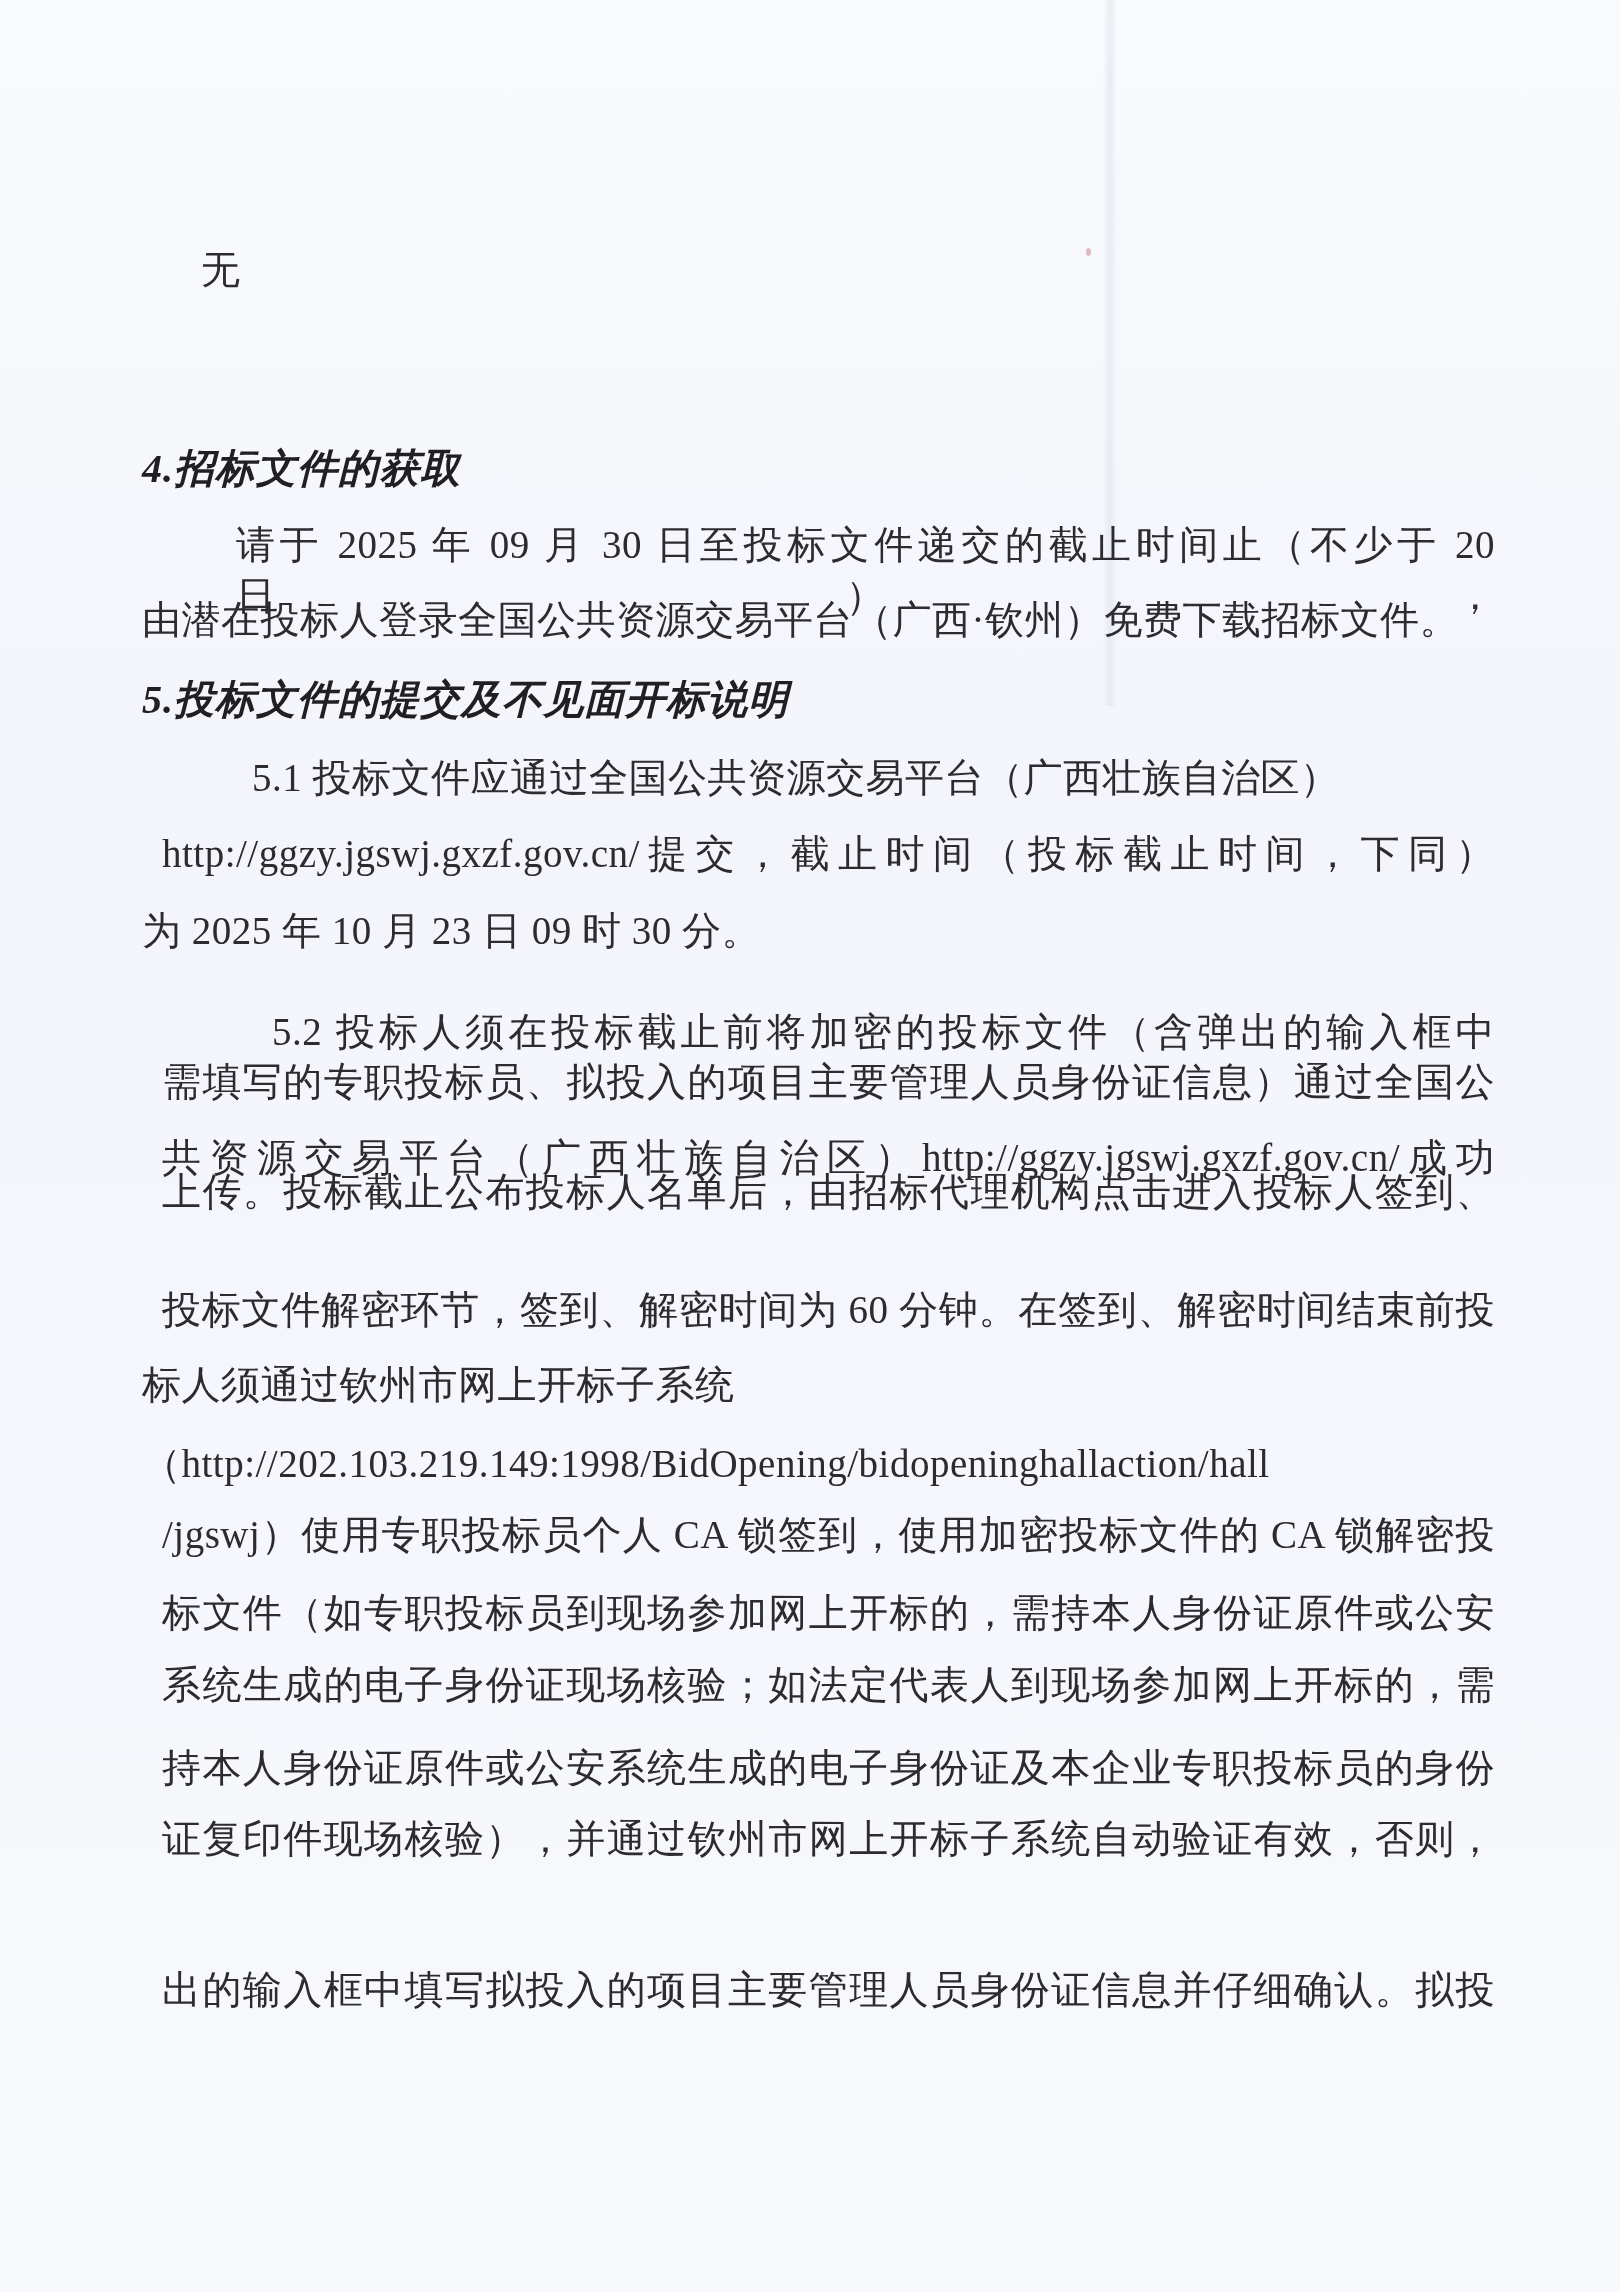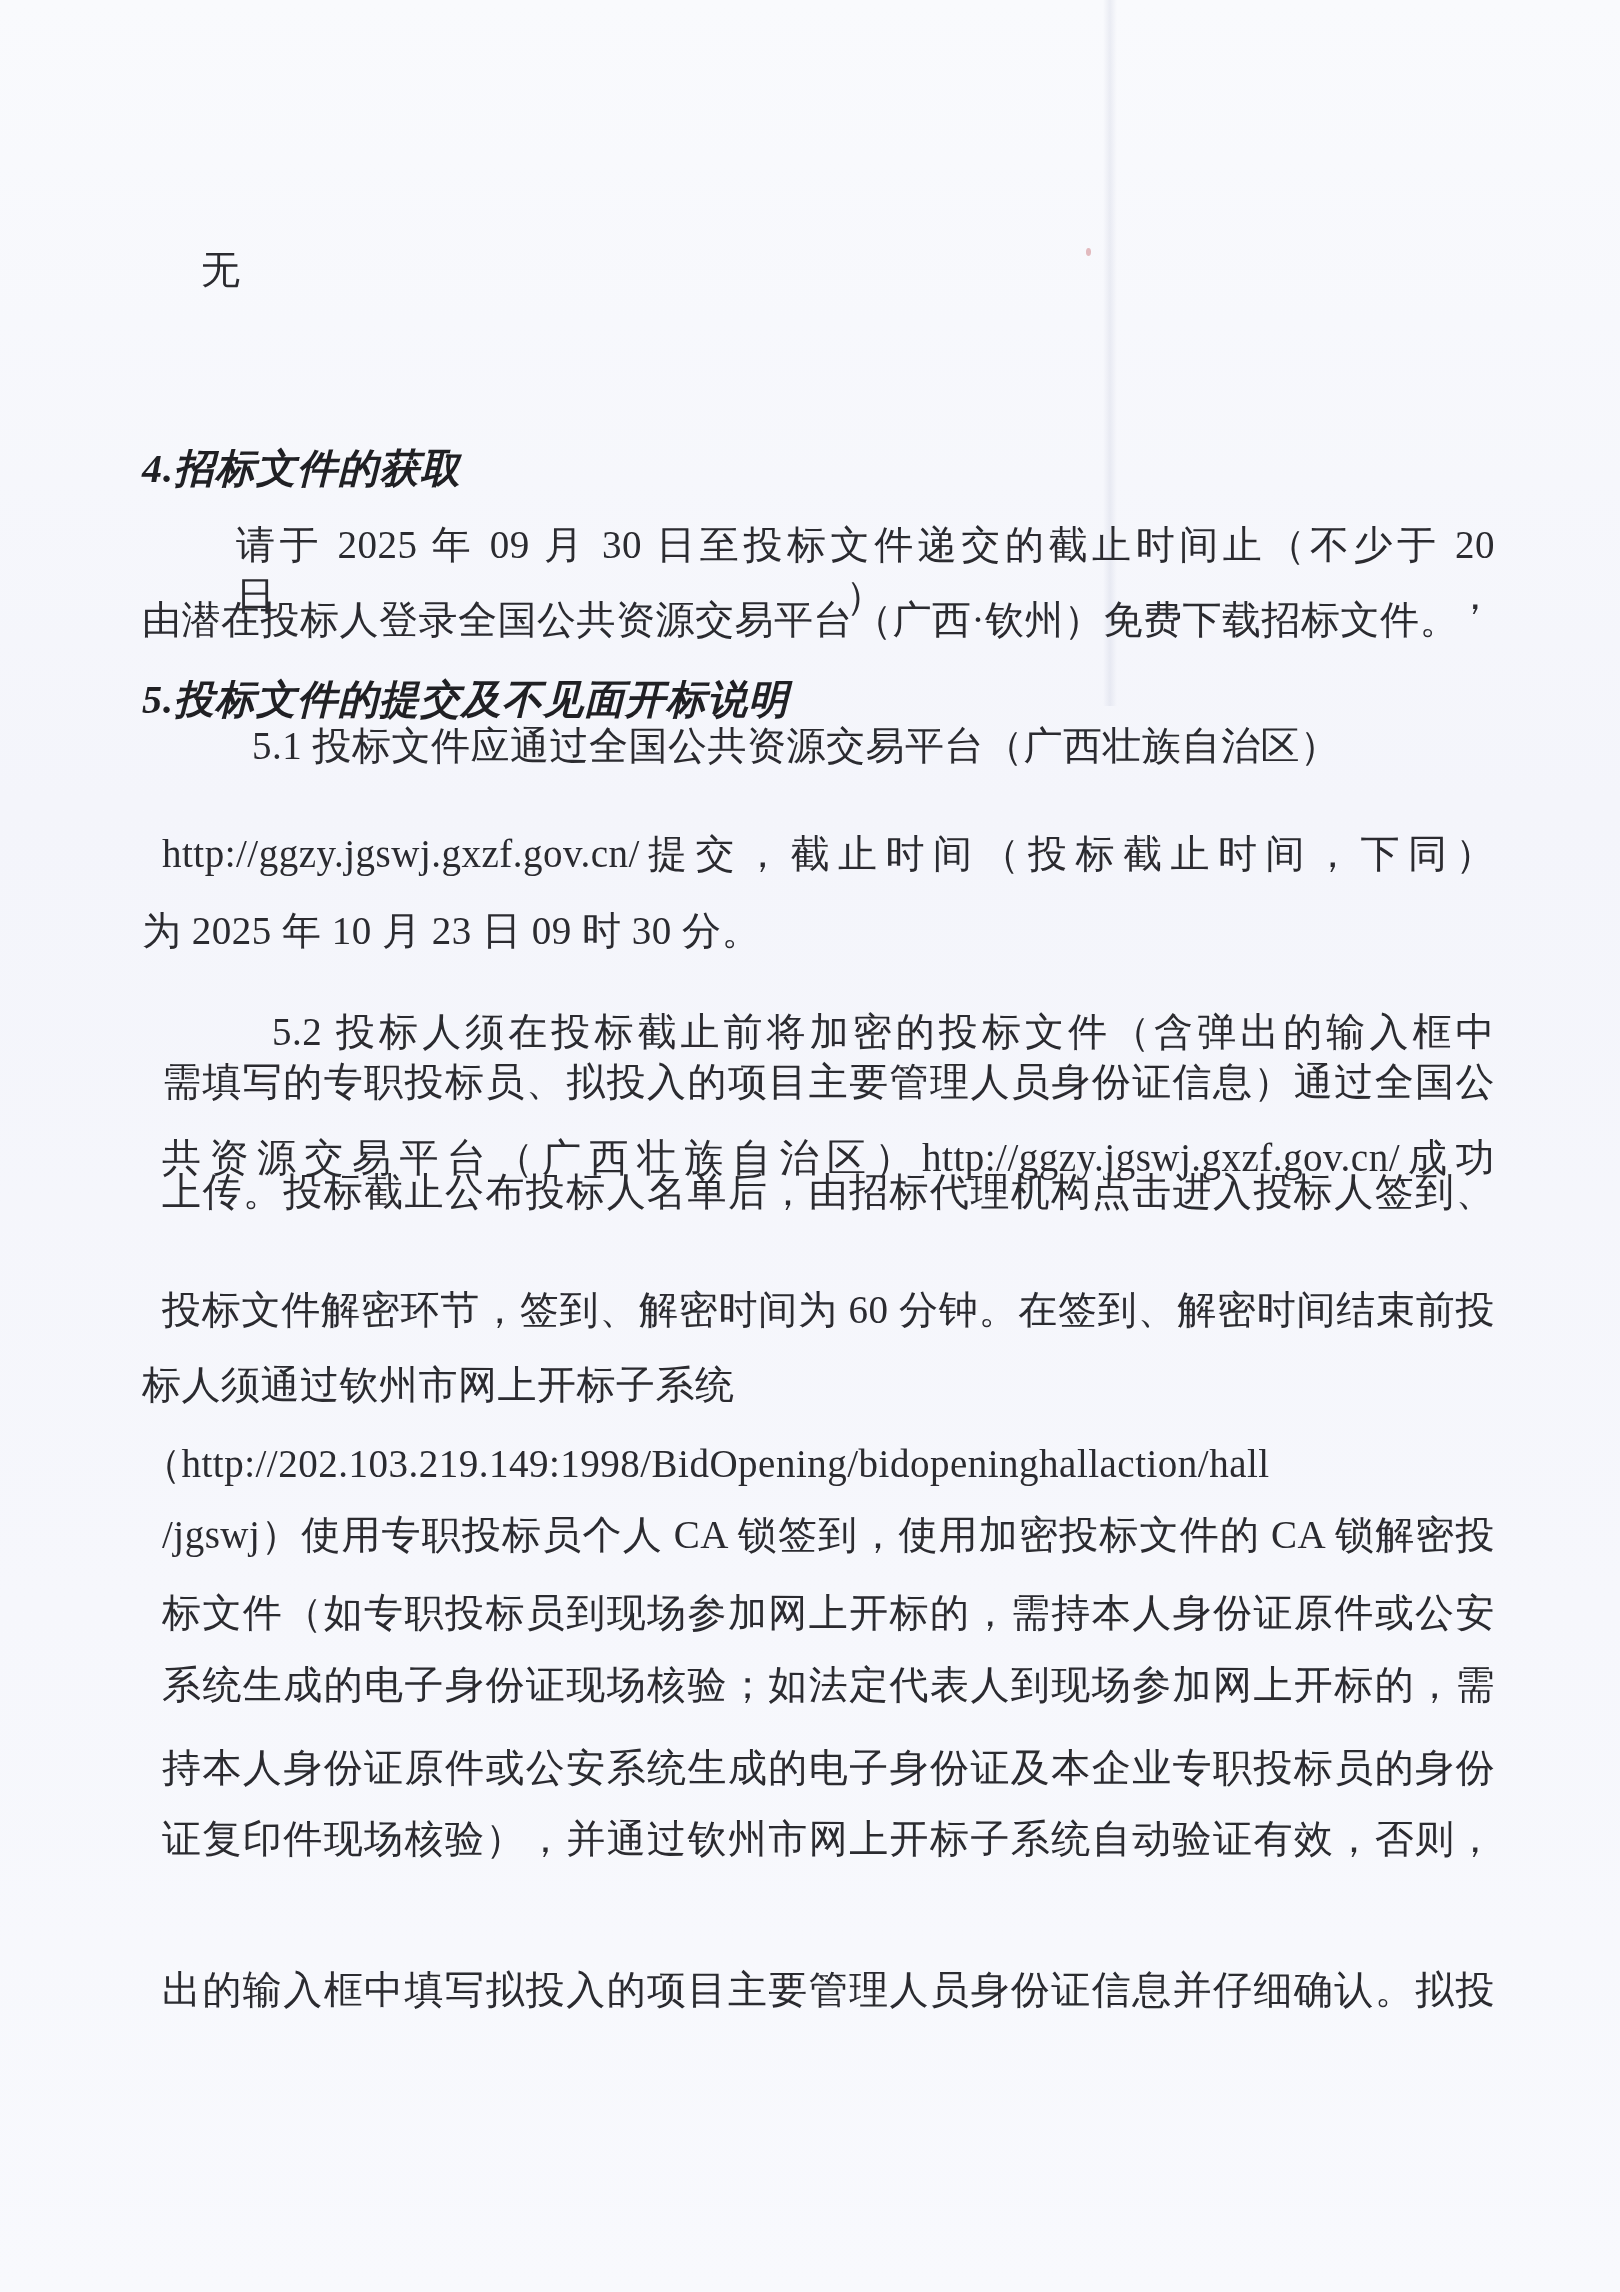--- a/index.html
+++ b/index.html
@@ -77,21 +77,21 @@
   <div class="speck"></div>
 
   <div class="note" style="top:243px">无</div>
 
   <div class="heading" style="top:441px">4.招标文件的获取</div>
   <div class="line just indent2" style="top:520px">请于 2025 年 09 月 30 日至投标文件递交的截止时间止（不少于 20 日），</div>
   <div class="line" style="top:595px">由潜在投标人登录全国公共资源交易平台（广西·钦州）免费下载招标文件。</div>
 
   <div class="heading" style="top:672px">5.投标文件的提交及不见面开标说明</div>
 
-  <div class="line indent3" style="top:721px">5.1 投标文件应通过全国公共资源交易平台（广西壮族自治区）</div>
+  <div class="line indent3" style="top:753px">5.1 投标文件应通过全国公共资源交易平台（广西壮族自治区）</div>
   <div class="line just" style="top:829px">http://ggzy.jgswj.gxzf.gov.cn/提交，截止时间（投标截止时间，下同）</div>
   <div class="line" style="top:906px">为 2025 年 10 月 23 日 09 时 30 分。</div>
 
   <div class="line just indent3" style="top:1007px">5.2 投标人须在投标截止前将加密的投标文件（含弹出的输入框中</div>
   <div class="line just" style="top:1057px">需填写的专职投标员、拟投入的项目主要管理人员身份证信息）通过全国公</div>
   <div class="line just" style="top:1133px">共资源交易平台（广西壮族自治区）http://ggzy.jgswj.gxzf.gov.cn/成功</div>
   <div class="line just" style="top:1167px">上传。投标截止公布投标人名单后，由招标代理机构点击进入投标人签到、</div>
   <div class="line just" style="top:1285px">投标文件解密环节，签到、解密时间为 60 分钟。在签到、解密时间结束前投</div>
   <div class="line" style="top:1360px">标人须通过钦州市网上开标子系统</div>
   <div class="line" style="top:1439px">（http://202.103.219.149:1998/BidOpening/bidopeninghallaction/hall</div>

